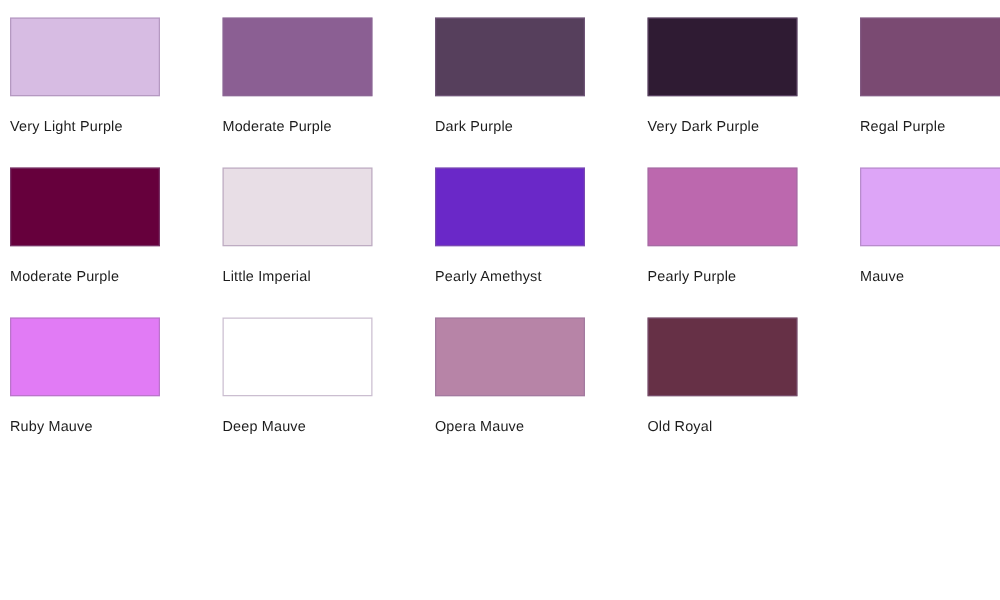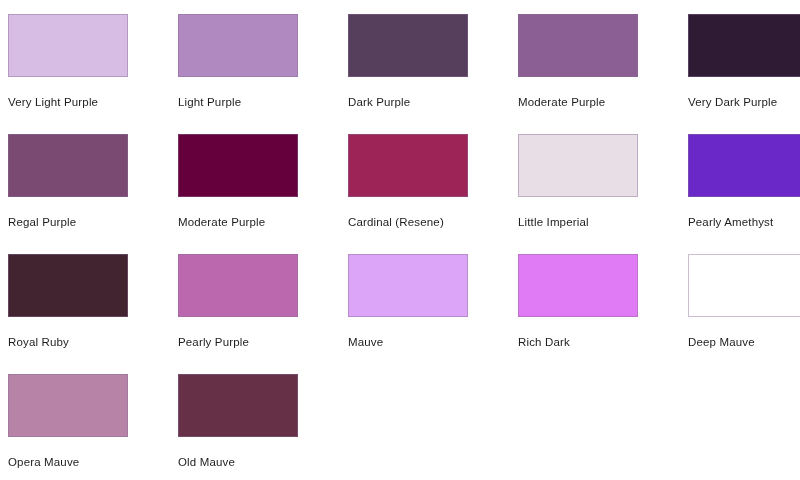--- a/index.html
+++ b/index.html
@@ -53,79 +53,67 @@
 </head>
 <body style="background: rgb(255, 255, 255);">
 
 <div class="palette-grid">
 
   <div class="swatch-cell">
     <div class="swatch-chip" style="background-color: rgb(215, 188, 227);"></div>
     <div class="swatch-label">Very Light Purple</div>
   </div>
   <div class="swatch-cell">
-    <div class="swatch-chip" style="background-color: rgb(176, 137, 193);"></div>
-    <div class="swatch-label">Light Purple</div>
+    <div class="swatch-chip" style="background-color: rgb(139, 95, 147);"></div>
+    <div class="swatch-label">Moderate Purple</div>
   </div>
   <div class="swatch-cell">
     <div class="swatch-chip" style="background-color: rgb(86, 63, 92);"></div>
     <div class="swatch-label">Dark Purple</div>
-  </div>
-  <div class="swatch-cell">
-    <div class="swatch-chip" style="background-color: rgb(139, 95, 147);"></div>
-    <div class="swatch-label">Moderate Purple</div>
   </div>
   <div class="swatch-cell">
     <div class="swatch-chip" style="background-color: rgb(47, 27, 51);"></div>
     <div class="swatch-label">Very Dark Purple</div>
   </div>
 
   <div class="swatch-cell">
     <div class="swatch-chip" style="background-color: rgb(122, 74, 114);"></div>
     <div class="swatch-label">Regal Purple</div>
   </div>
   <div class="swatch-cell">
     <div class="swatch-chip" style="background-color: rgb(102, 0, 60);"></div>
     <div class="swatch-label">Moderate Purple</div>
   </div>
   <div class="swatch-cell">
-    <div class="swatch-chip" style="background-color: rgb(156, 36, 87);"></div>
-    <div class="swatch-label">Cardinal (Resene)</div>
-  </div>
-  <div class="swatch-cell">
     <div class="swatch-chip" style="background-color: rgb(232, 222, 230);"></div>
     <div class="swatch-label">Little Imperial</div>
   </div>
 
   <div class="swatch-cell">
     <div class="swatch-chip" style="background-color: rgb(106, 40, 200);"></div>
     <div class="swatch-label">Pearly Amethyst</div>
-  </div>
-  <div class="swatch-cell">
-    <div class="swatch-chip" style="background-color: rgb(65, 36, 48);"></div>
-    <div class="swatch-label">Royal Ruby</div>
   </div>
   <div class="swatch-cell">
     <div class="swatch-chip" style="background-color: rgb(188, 104, 174);"></div>
     <div class="swatch-label">Pearly Purple</div>
   </div>
 
   <div class="swatch-cell">
     <div class="swatch-chip" style="background-color: rgb(221, 165, 247);"></div>
     <div class="swatch-label">Mauve</div>
   </div>
   <div class="swatch-cell">
     <div class="swatch-chip" style="background-color: rgb(225, 123, 245);"></div>
-    <div class="swatch-label">Rich Dark</div>
+    <div class="swatch-label">Ruby Mauve</div>
   </div>
   <div class="swatch-cell">
     <div class="swatch-chip"></div>
     <div class="swatch-label">Deep Mauve</div>
   </div>
   <div class="swatch-cell">
     <div class="swatch-chip" style="background-color: rgb(183, 132, 167);"></div>
     <div class="swatch-label">Opera Mauve</div>
   </div>
   <div class="swatch-cell">
     <div class="swatch-chip" style="background-color: rgb(102, 48, 70);"></div>
-    <div class="swatch-label">Old Mauve</div>
+    <div class="swatch-label">Old Royal</div>
   </div>
 </div>
 
 </body></html>

